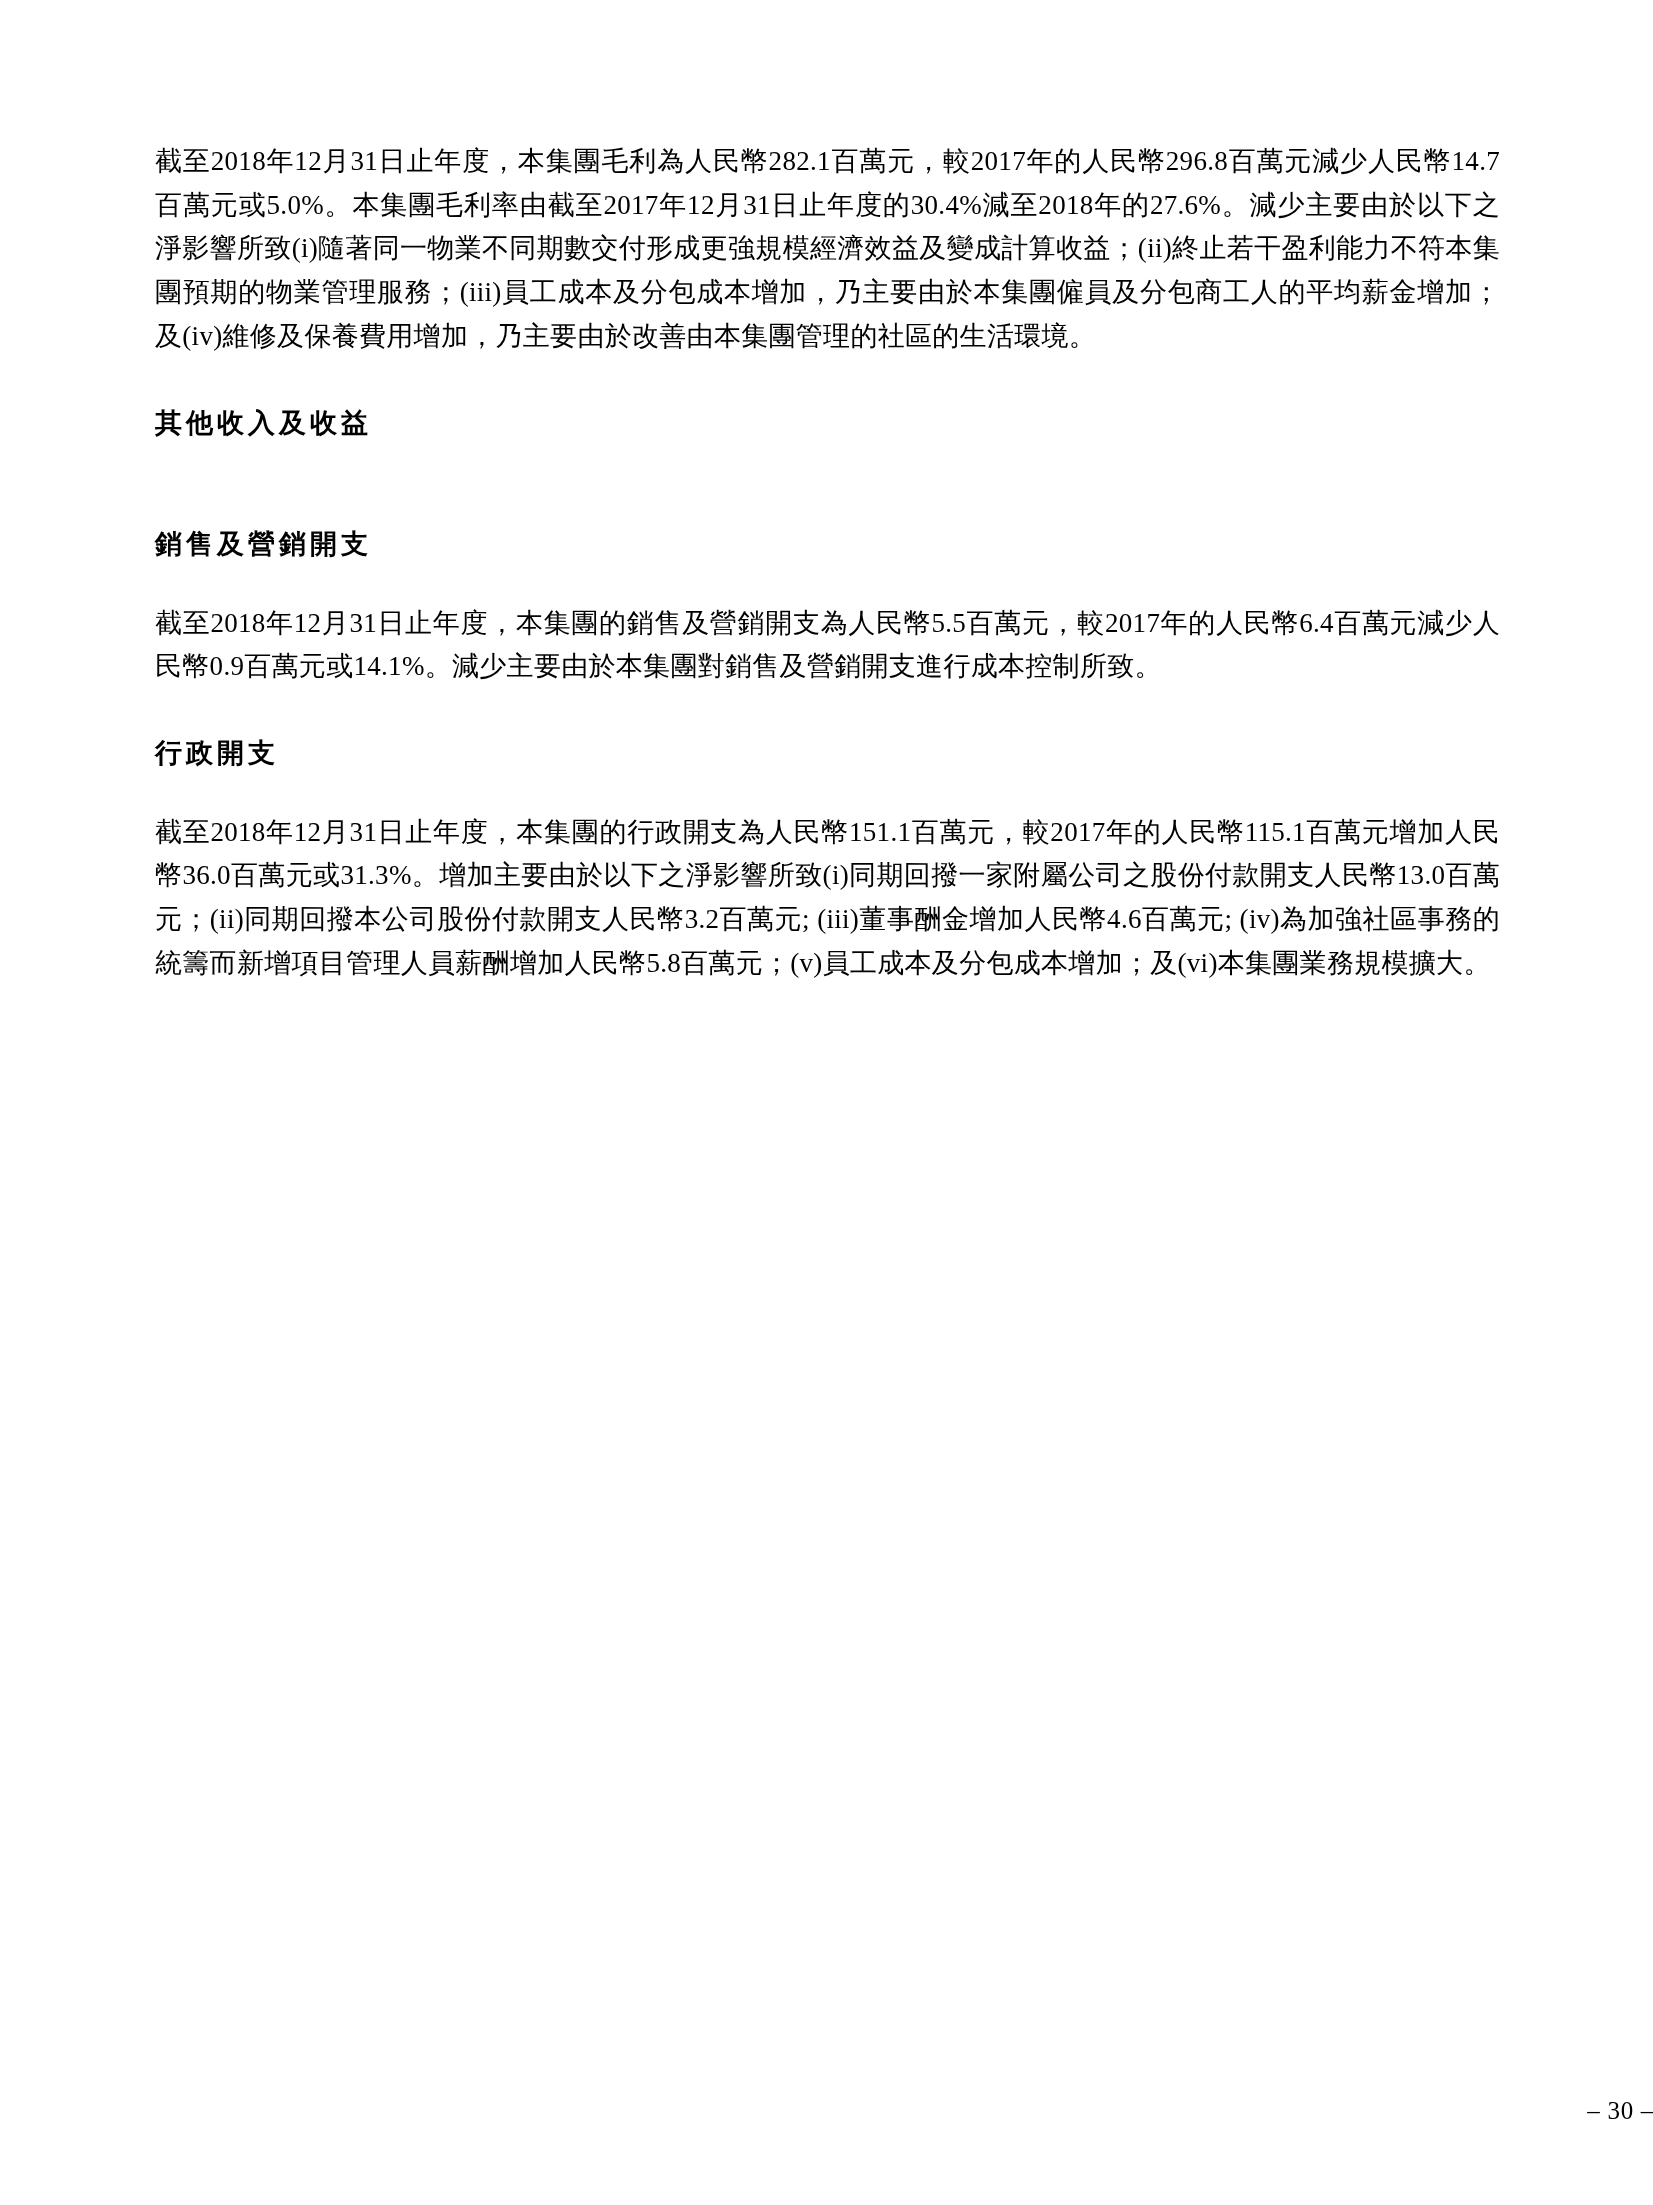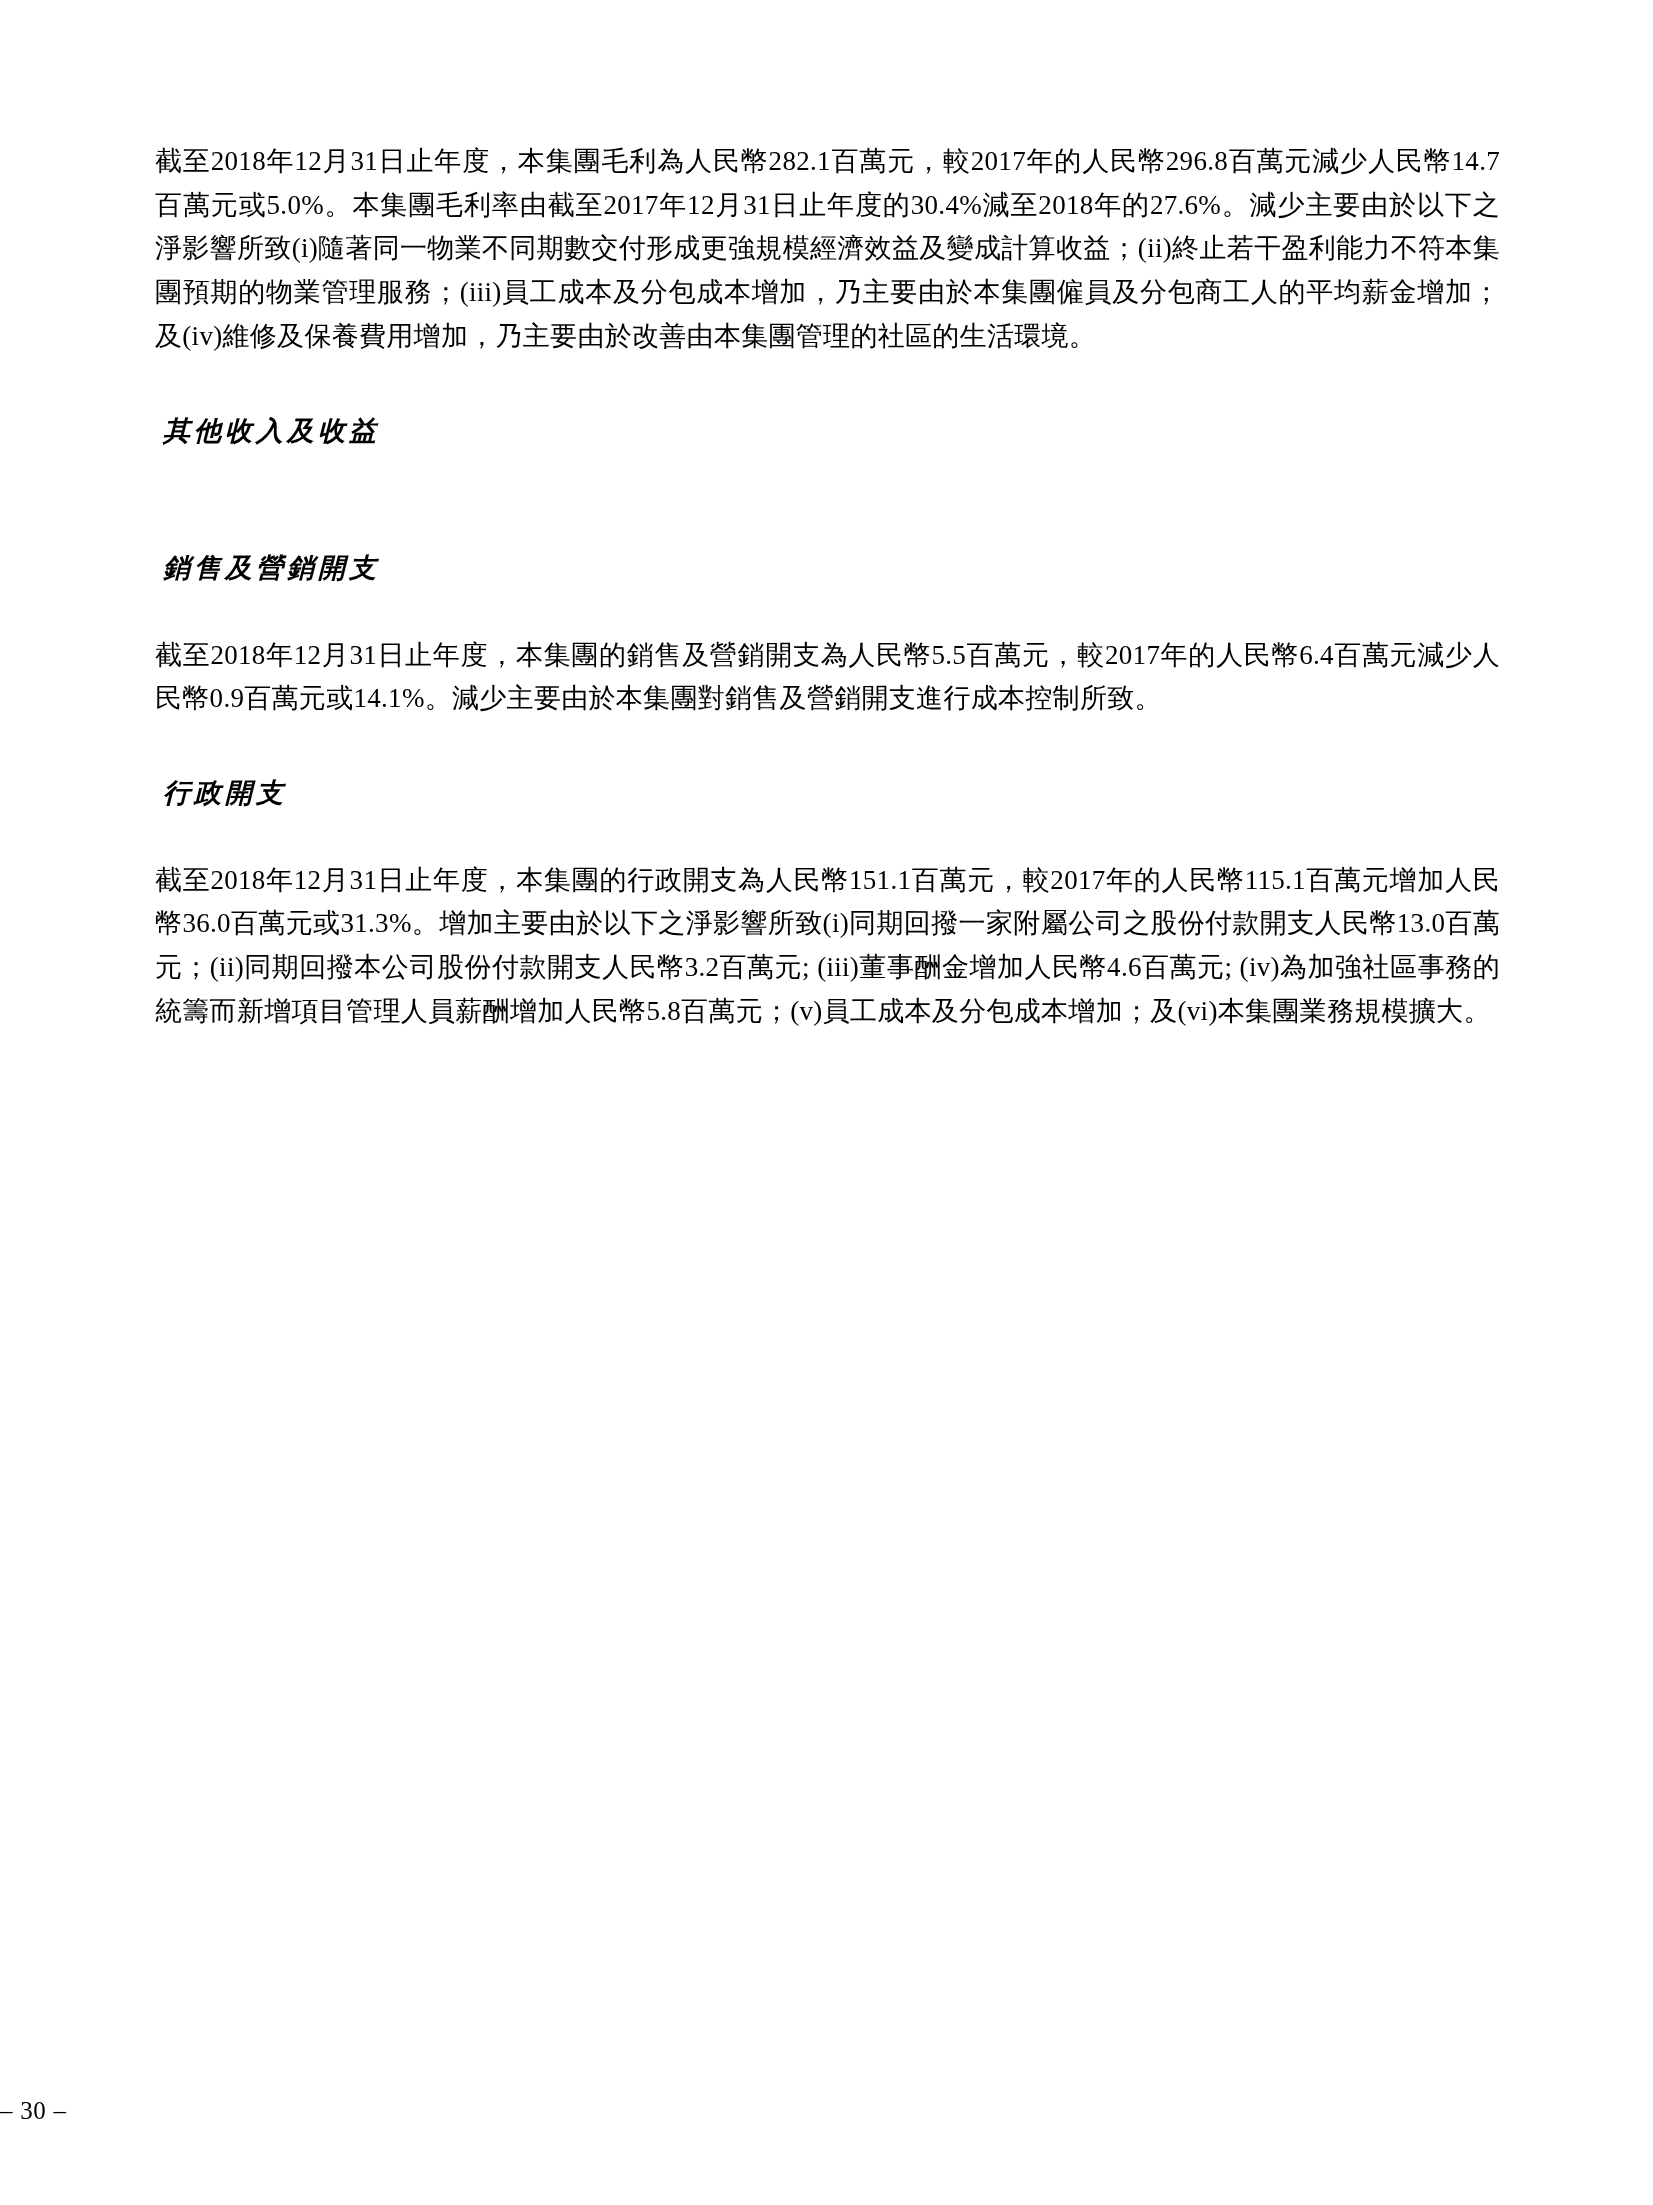--- a/index.html
+++ b/index.html
@@ -30,35 +30,34 @@
   p.body-text {
     margin: 0 0 0 0;
     font-size: 27px;
     line-height: 1.62;
     text-align: justify;
     text-justify: inter-character;
     text-align-last: left;
     letter-spacing: 0.3px;
   }
   h2.section-heading {
-    margin: 8px;
+    margin: 0;
     font-size: 27px;
     font-weight: bold;
     line-height: 1.5;
     letter-spacing: 4px;
-    font-style: italic;
   }
   .gap-after-para { height: 44px; }
   .gap-after-heading { height: 37px; }
   .footer {
     position: absolute;
     left: 0;
     bottom: 80px;
     width: 1654px;
-    text-align: left;
+    text-align: right;
     font-size: 25px;
     letter-spacing: 0.7px;
   }
 </style>
 </head>
 <body>
 
 <div class="page">
   <div class="content">
 

